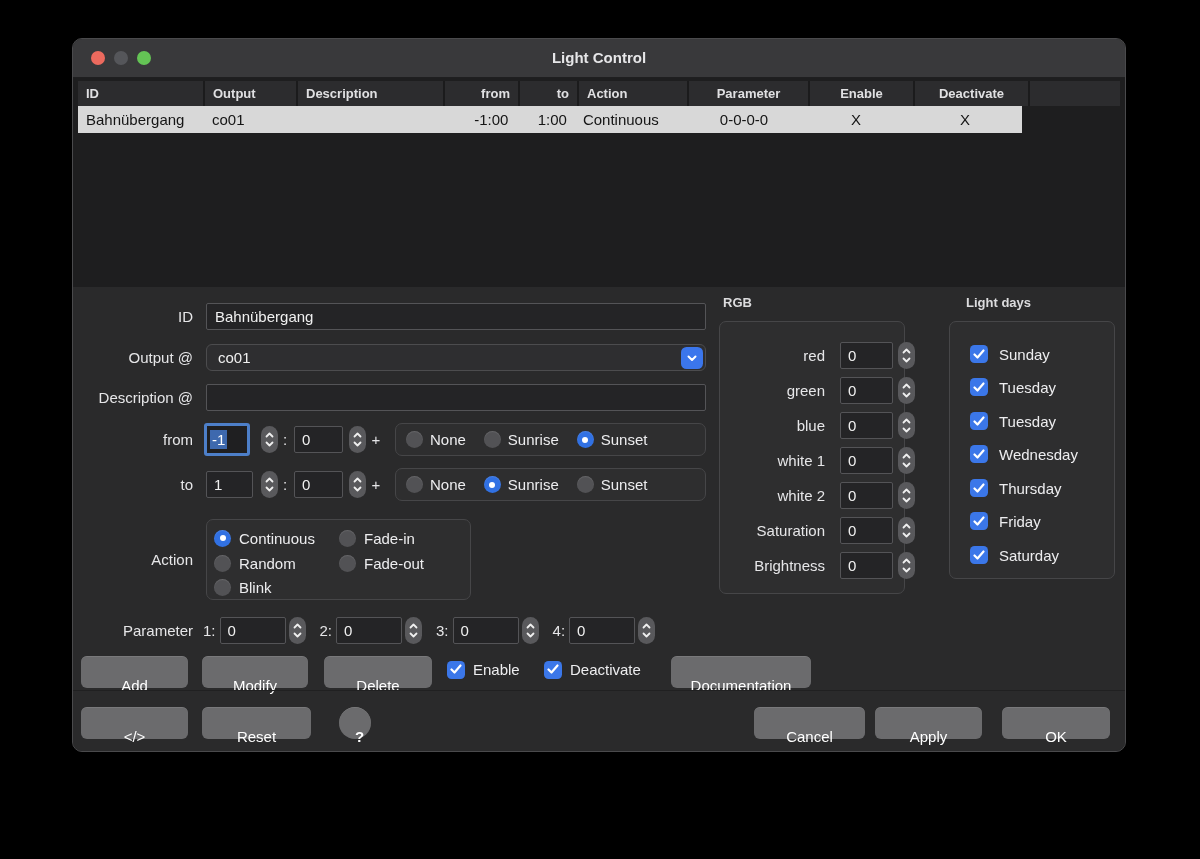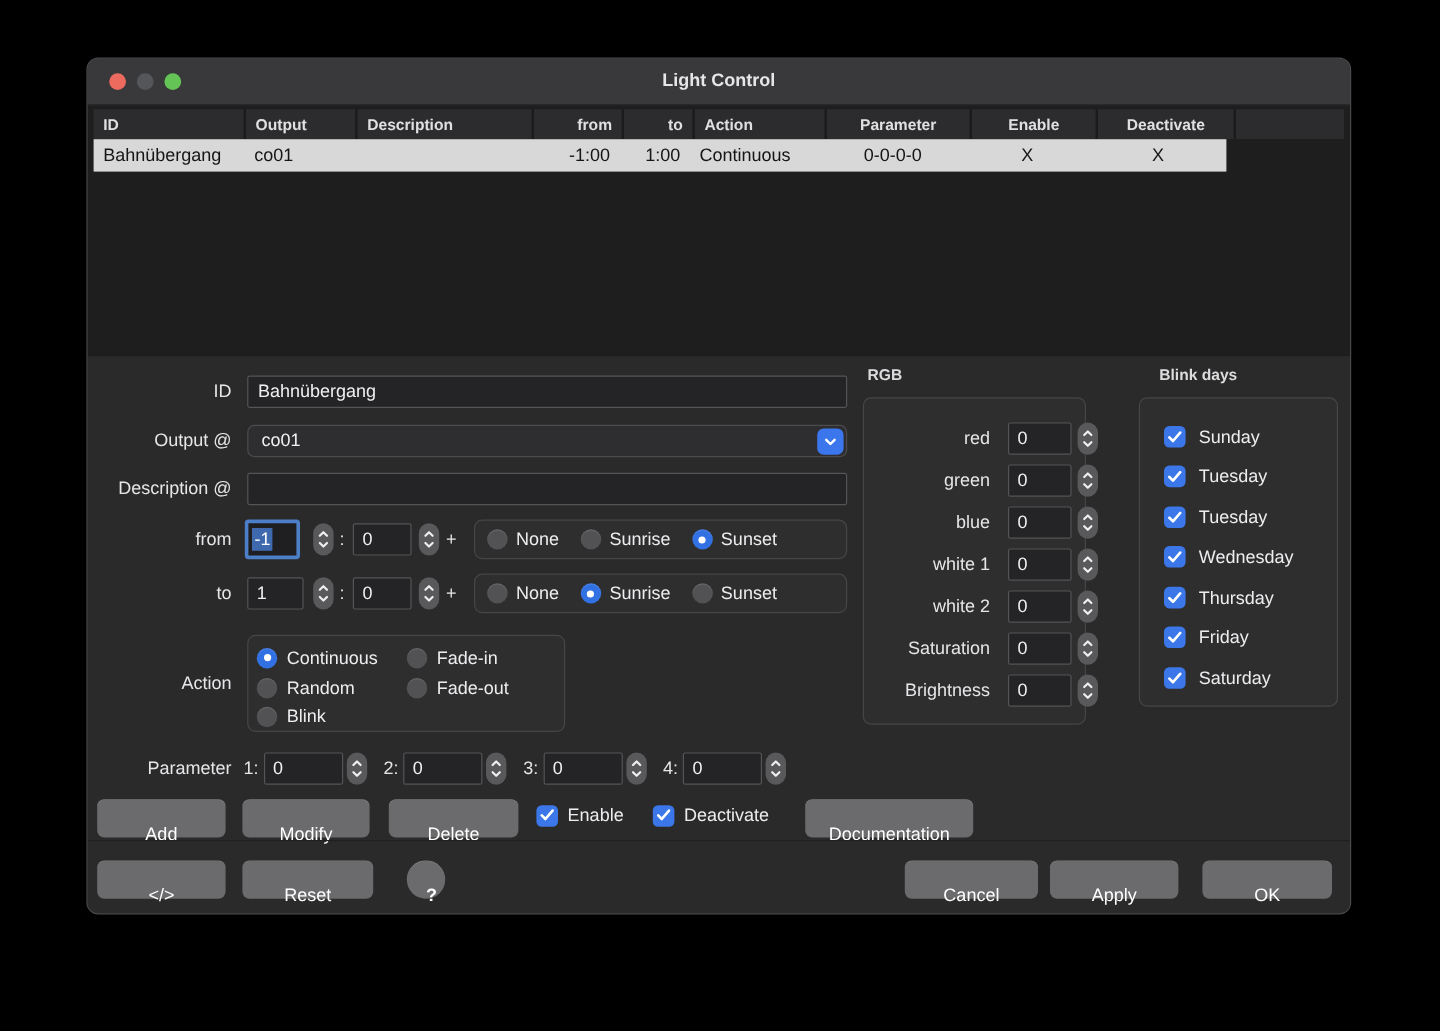--- a/index.html
+++ b/index.html
@@ -1,17 +1,17 @@
 <!DOCTYPE html>
 <html><head>
 <meta charset="utf-8">
 <style>
   html,body{margin:0;padding:0;background:#000;width:1200px;height:859px;overflow:hidden;
     font-family:"Liberation Sans","DejaVu Sans",sans-serif;-webkit-font-smoothing:antialiased;}
-  .window{position:absolute;left:72px;top:48px;width:1054px;height:714px;background:#2a2a2b;
+  .window{position:absolute;left:72px;top:38px;width:1054px;height:714px;background:#2a2a2b;
     border:1px solid #4a4a4c;border-radius:10px;box-shadow:0 22px 60px rgba(0,0,0,.8);overflow:hidden;box-sizing:border-box;}
   
   .titlebar{position:absolute;left:0;top:0;right:0;height:38px;background:#39393b;border-bottom:1px solid #1f1f20;}
   .traffic{position:absolute;left:18px;top:12px;display:flex;gap:9px;}
   .tl{width:14px;height:14px;border-radius:50%;display:inline-block;}
   .tl-red{background:#ec6a5e;}
   .tl-yellow{background:#55565a;}
   .tl-green{background:#64c455;}
   .title{position:absolute;left:0;right:0;top:0;height:38px;line-height:38px;text-align:center;
     color:#e6e6e8;font-size:15px;font-weight:bold;}
@@ -316,21 +316,21 @@
           </span>
         <span class="stepper rgb-step">
             <svg width="11" height="23" viewBox="0 0 11 23">
               <path d="M2.5 8.5 L5.5 5.5 L8.5 8.5" stroke="#efefef" stroke-width="1.8" fill="none" stroke-linecap="round" stroke-linejoin="round"></path>
               <path d="M2.5 14.5 L5.5 17.5 L8.5 14.5" stroke="#efefef" stroke-width="1.8" fill="none" stroke-linecap="round" stroke-linejoin="round"></path>
             </svg>
           </span>
       </div>
     </div>
 
-    <div class="group-title" style="left:893px;top:8px">Blink days</div>
+    <div class="group-title" style="left:893px;top:8px">Light days</div>
     <div class="groupbox" style="left:876px;top:34px;width:166px;height:258px">
       <label class="wd-row" style="top:22px">
         <span class="checkbox on">
             <svg width="12" height="11" viewBox="0 0 12 11">
               <path d="M1.5 5.5 L4.5 8.5 L10.5 1.5" stroke="#fff" stroke-width="2.2" fill="none" stroke-linecap="round" stroke-linejoin="round"></path>
             </svg>
           </span>
         <span class="clabel">Sunday</span>
       </label>
       <label class="wd-row" style="top:55px">

